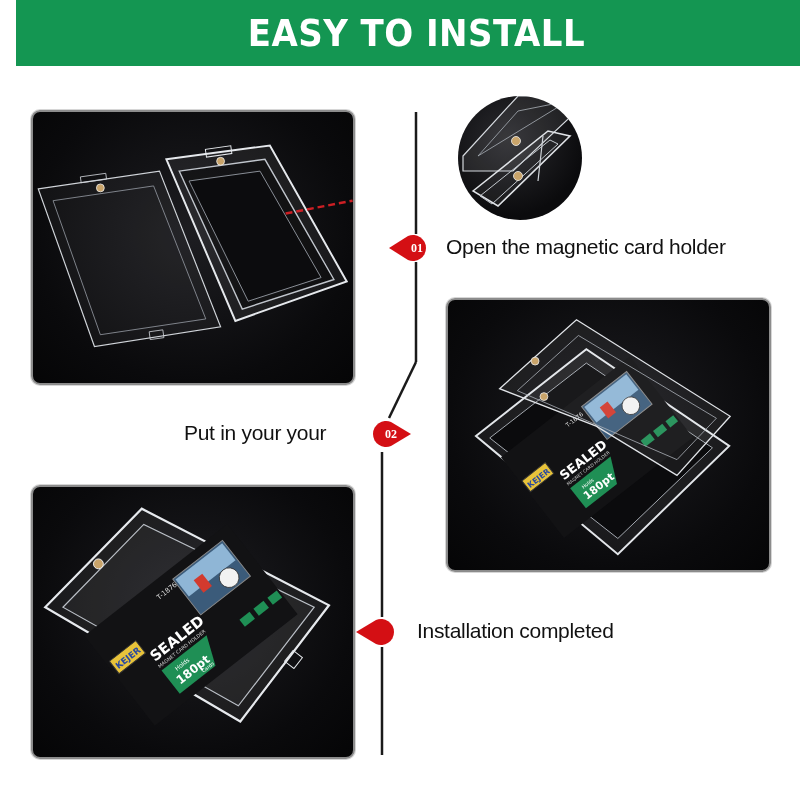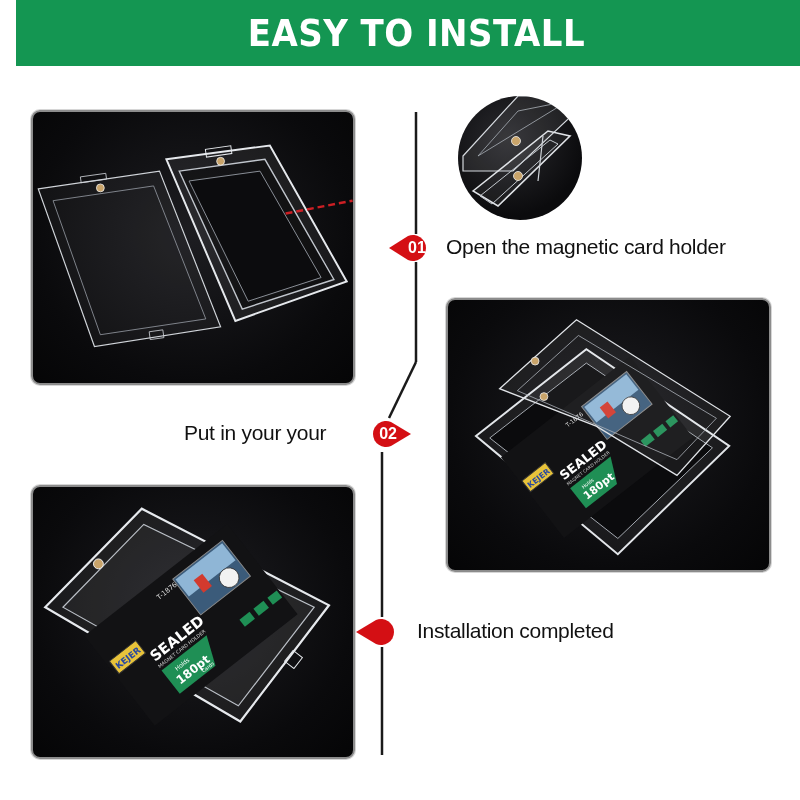--- a/index.html
+++ b/index.html
@@ -5,21 +5,21 @@
   html, body { margin:0; padding:0; }
   body { width:800px; height:800px; position:relative; background:#ffffff; overflow:hidden; font-family:"DejaVu Sans", sans-serif; }
   .banner { position:absolute; left:0; top:0; width:800px; height:66px; background:#149652; display:flex; align-items:center; justify-content:center;margin-left:16px; }
   .banner-title { color:#ffffff; font-family:"DejaVu Sans", sans-serif; font-weight:bold; font-size:37px; letter-spacing:0.5px; transform:scaleX(0.92); }
   .panel { position:absolute; border-radius:9px; background:radial-gradient(ellipse at 50% 45%, #1d1d21 0%, #0a0a0c 70%, #050506 100%); border:2px solid #8c8c8c; box-shadow:0 0 0 1px #d6d6d6; overflow:hidden; box-sizing:border-box; }
   .panel svg { position:absolute; left:0; top:0; width:100%; height:100%; }
   .zoom-circle { position:absolute; left:458px; top:96px; width:124px; height:124px; border-radius:50%; background:radial-gradient(circle at 40% 35%, #2a2a2e 0%, #0b0b0d 70%); overflow:hidden; }
   .zoom-circle svg { position:absolute; left:0; top:0; width:100%; height:100%; }
   .overlay { position:absolute; left:0; top:0; width:800px; height:800px; pointer-events:none; }
   .step-label { position:absolute; font-family:Liberation Sans, sans-serif; font-size:21px; color:#111111; white-space:nowrap; letter-spacing:-0.3px; }
-  .marker-num { position:absolute; width:26px; height:26px; line-height:26px; text-align:center; color:#ffffff; font-family:Liberation Sans, sans-serif; font-weight:bold; font-size:16px; }
+  .marker-num { position:absolute; width:26px; height:26px; line-height:26px; text-align:center; color:#ffffff; font-family:Liberation Serif, serif; font-weight:bold; font-size:12px; }
 </style>
 </head>
 <body>
 
 <div class="banner">
   <span class="banner-title">EASY TO INSTALL</span>
 </div>
 
 <div class="panel" style="left:31px; top:110px; width:324px; height:275px;">
   <svg viewBox="0 0 324 275">

